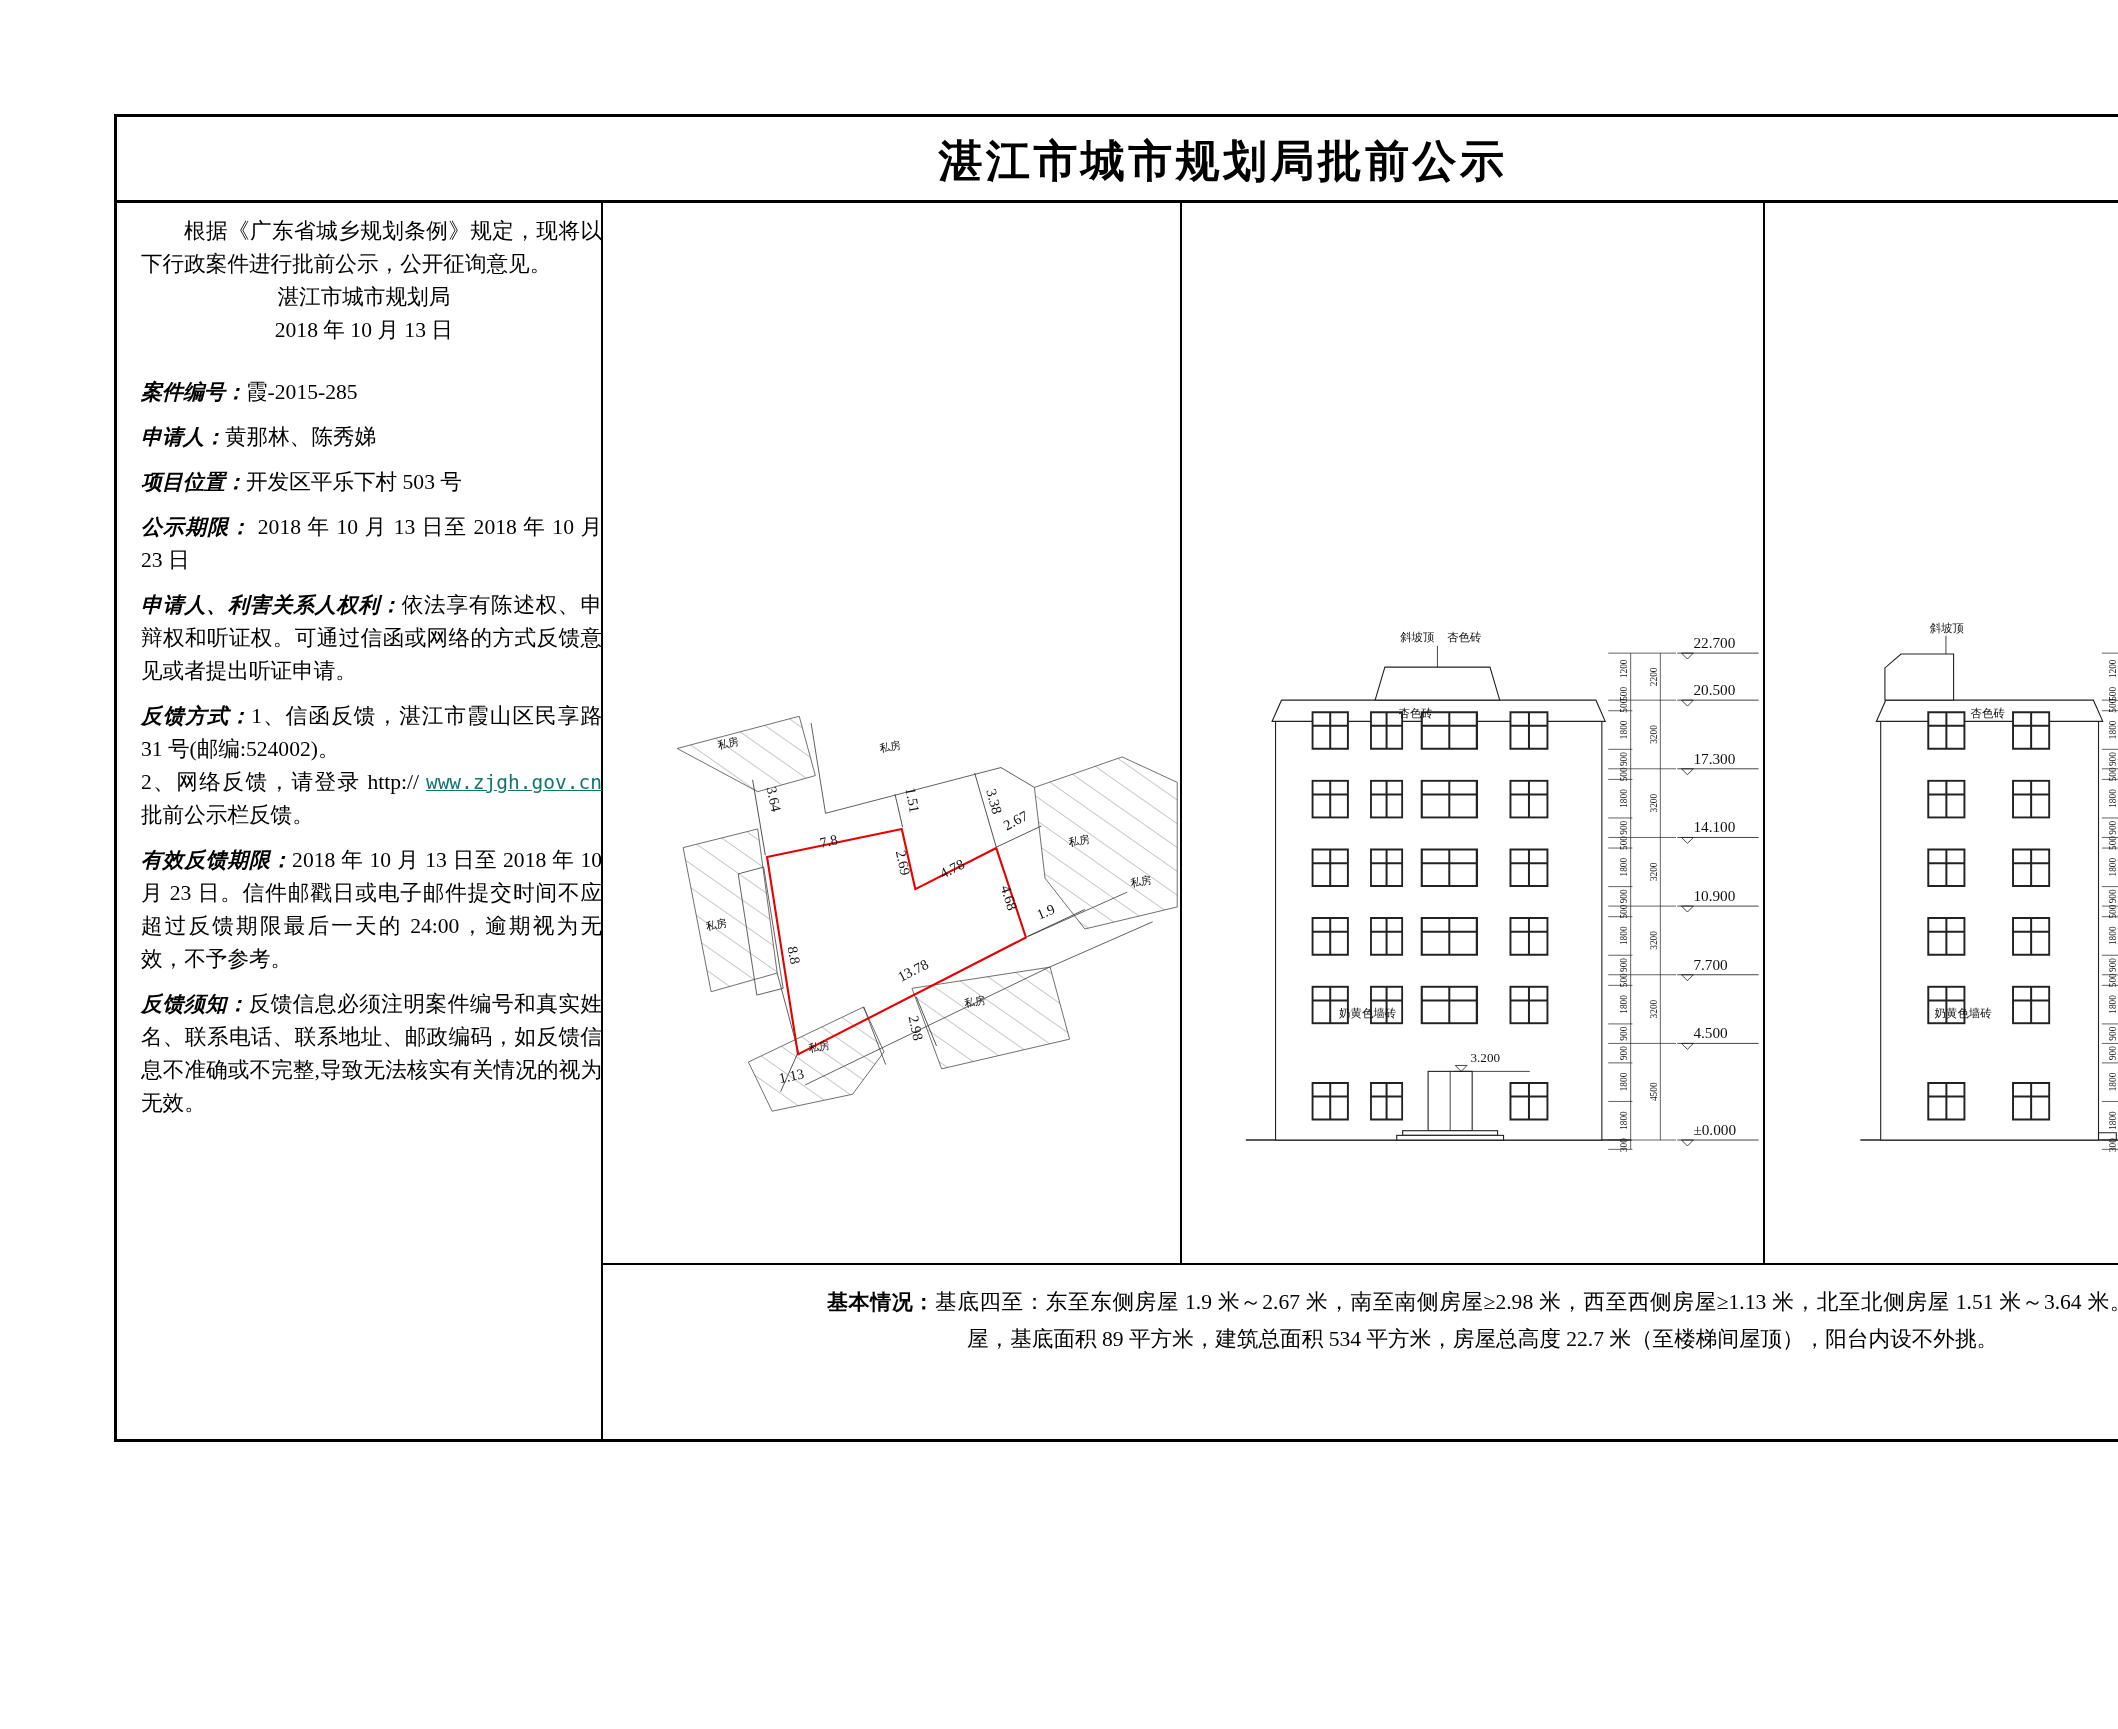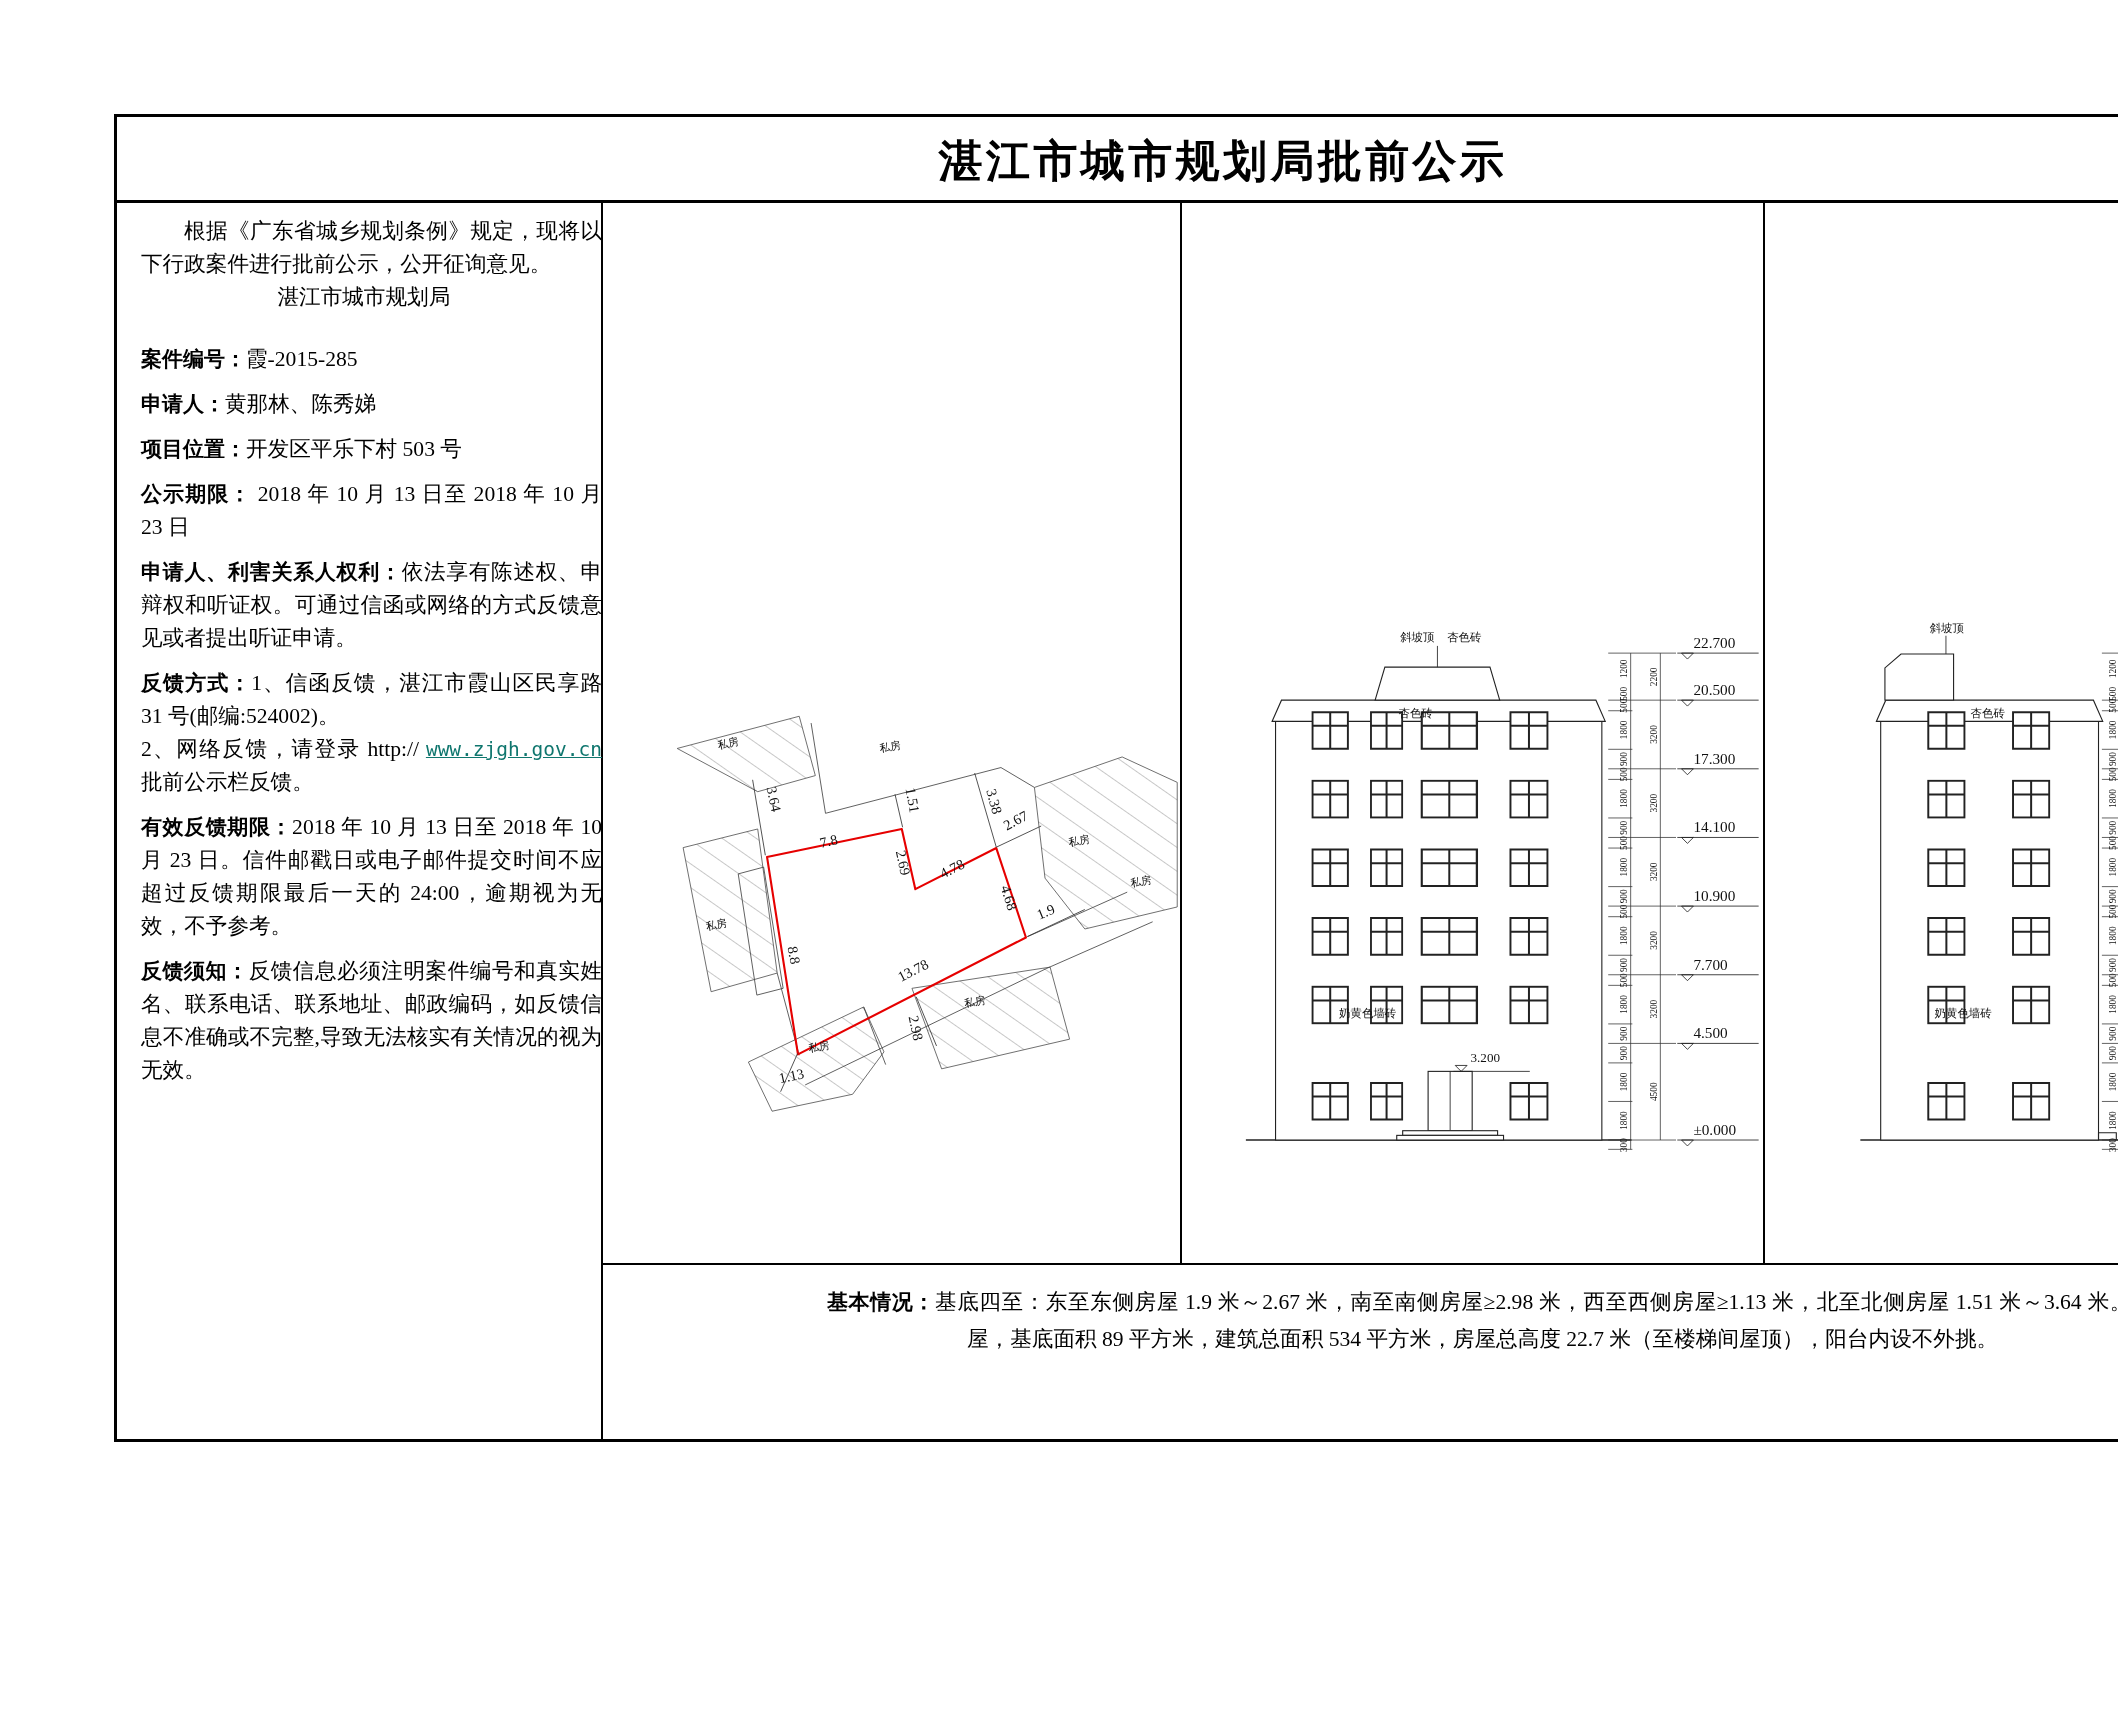--- a/index.html
+++ b/index.html
@@ -13,21 +13,21 @@
   
   .title{left:114px;top:119px;width:2218px;height:83px;text-align:center;line-height:83px;
          font-family:"Liberation Sans","DejaVu Sans",sans-serif;font-weight:bold;font-size:44px;letter-spacing:3.4px;}
   
   .leftcol{left:141px;top:215px;width:461px;font-size:21.6px;line-height:33px;text-align:justify;}
   .leftcol p{margin:0;}
   .indent2{text-indent:43px;}
   .ralign{text-align:center;padding-right:15.3px;}
   .mt{margin-top:11px !important;}
   .mt-lg{margin-top:28px !important;}
-  .leftcol b{font-family:"Liberation Sans","DejaVu Sans",sans-serif;font-weight:bold;font-size:21px;}
+  .leftcol b{font-family:"Liberation Sans","DejaVu Sans",sans-serif;font-weight:bold;font-size:21px;font-style:italic;}
   a.weblink{color:#0f766e;text-decoration:underline;font-family:"DejaVu Sans Mono","Liberation Mono",monospace;font-size:19.5px;}
   
   .bottomband{left:827px;top:1283px;width:1475px;font-size:21.6px;line-height:37px;
               text-indent:-140px;padding-left:140px;text-align:justify;}
   .bottomband b{font-family:"Liberation Sans","DejaVu Sans",sans-serif;font-size:21px;}
   
   svg text{fill:#111;}
   .f-dim{font-size:34px;}
   .f-sf{font-size:25px;fill:#222;}
   .f-lvl{font-size:36px;}
@@ -43,20 +43,21 @@
 <div class="abs vline" style="left:601px;top:203px;height:1239px;"></div>
 <div class="abs vline" style="left:1180px;top:203px;height:1061px;"></div>
 <div class="abs vline" style="left:1763px;top:203px;height:1061px;"></div>
 <div class="abs hline" style="left:601px;top:1263px;width:1730px;"></div>
 
 <div class="abs title">湛江市城市规划局批前公示</div>
 
 <div class="abs leftcol">
   <p class="indent2">根据《广东省城乡规划条例》规定，现将以下行政案件进行批前公示，公开征询意见。</p>
   <p class="ralign">湛江市城市规划局</p>
+  <p class="ralign">2018 年 10 月 13 日</p>
   <p class="mt-lg"><b>案件编号：</b><span>霞-2015-285</span></p>
   <p class="mt"><b>申请人：</b><span>黄那林、陈秀娣</span></p>
   <p class="mt"><b>项目位置：</b><span>开发区平乐下村 503 号</span></p>
   <p class="mt"><b>公示期限：</b><span> 2018 年 10 月 13 日至 2018 年 10 月 23 日</span></p>
   <p class="mt"><b>申请人、利害关系人权利：</b><span>依法享有陈述权、申辩权和听证权。可通过信函或网络的方式反馈意见或者提出听证申请。</span></p>
   <p class="mt"><b>反馈方式：</b><span>1、信函反馈，湛江市霞山区民享路 31 号(邮编:524002)。</span></p>
   <p><span>2、网络反馈，请登录 http:// </span><a class="weblink" href="#">www.zjgh.gov.cn</a><span> 批前公示栏反馈。</span></p>
   <p class="mt"><b>有效反馈期限：</b><span>2018 年 10 月 13 日至 2018 年 10 月 23 日。信件邮戳日或电子邮件提交时间不应超过反馈期限最后一天的 24:00，逾期视为无效，不予参考。</span></p>
   <p class="mt"><b>反馈须知：</b><span>反馈信息必须注明案件编号和真实姓名、联系电话、联系地址、邮政编码，如反馈信息不准确或不完整,导致无法核实有关情况的视为无效。</span></p>
 </div>

